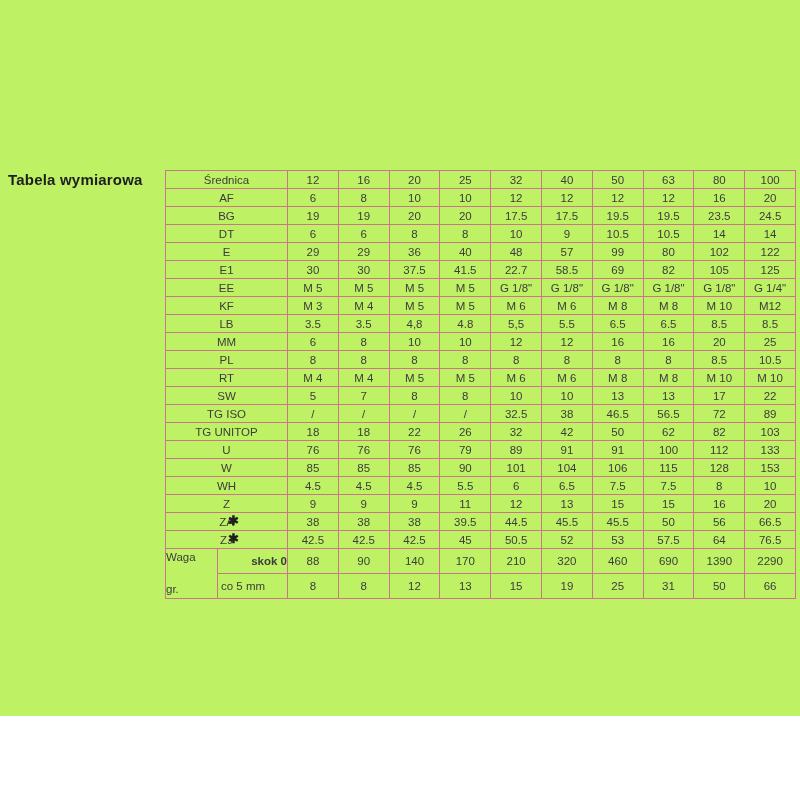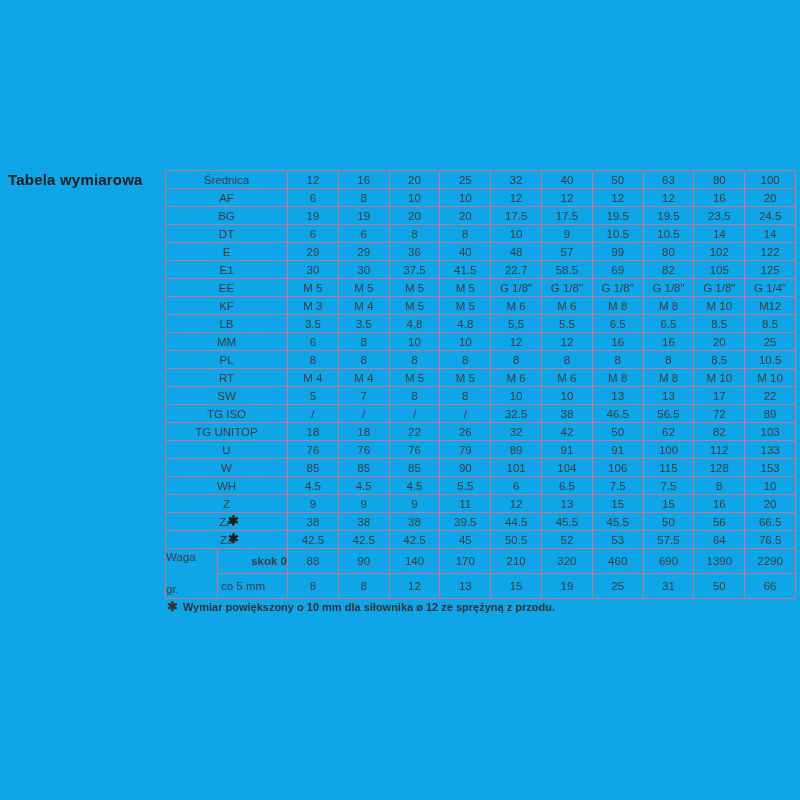--- a/index.html
+++ b/index.html
@@ -1,17 +1,17 @@
 <!DOCTYPE html>
 <html><head>
 <meta charset="utf-8">
 <style>
   html, body { margin:0; padding:0; background:#ffffff; }
   .page {
-    position:relative; width:800px; height:800px; background:#0ea5e9;
+    position:relative; width:800px; height:716px; background:#bef264;
     font-family:"Liberation Sans", sans-serif; overflow:hidden;
   }
   .title {
     position:absolute; left:8px; top:171px;
     font-size:15px; font-weight:bold; color:#1e1e1e; letter-spacing:0.2px;
   }
   table.dim-table {
     position:absolute; left:165px; top:170px; width:630px;
     border-collapse:collapse; table-layout:fixed;
   }
@@ -362,17 +362,14 @@
           <td class="value-cell">15</td>
           <td class="value-cell">19</td>
           <td class="value-cell">25</td>
           <td class="value-cell">31</td>
           <td class="value-cell">50</td>
           <td class="value-cell">66</td>
         </tr>
       </tbody>
   </table>
 
-  <div class="footnote footnote-1">
-    <span class="fn-ast">✱</span><span>Wymiar powiększony o 10 mm dla siłownika ø 12 ze sprężyną z przodu.</span>
-  </div>
 
 </div>
 
 </body></html>

